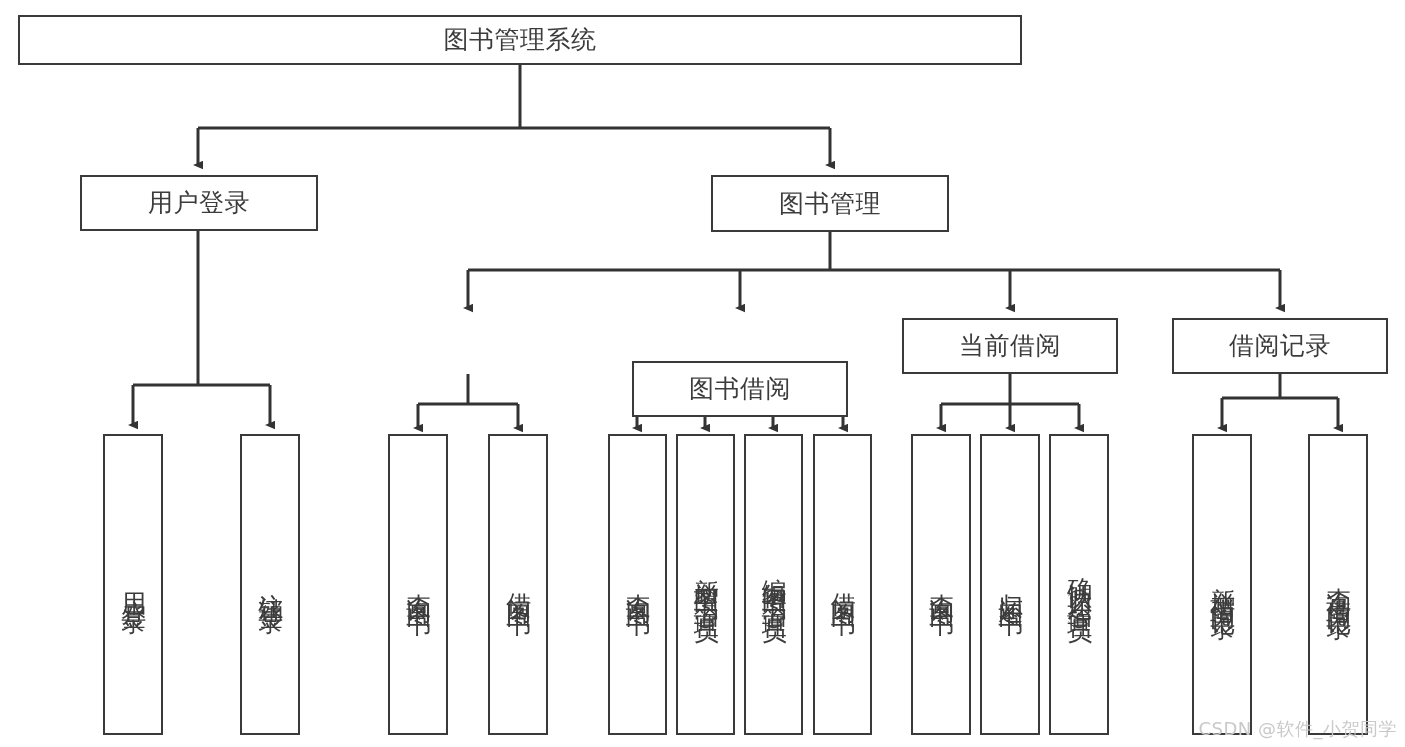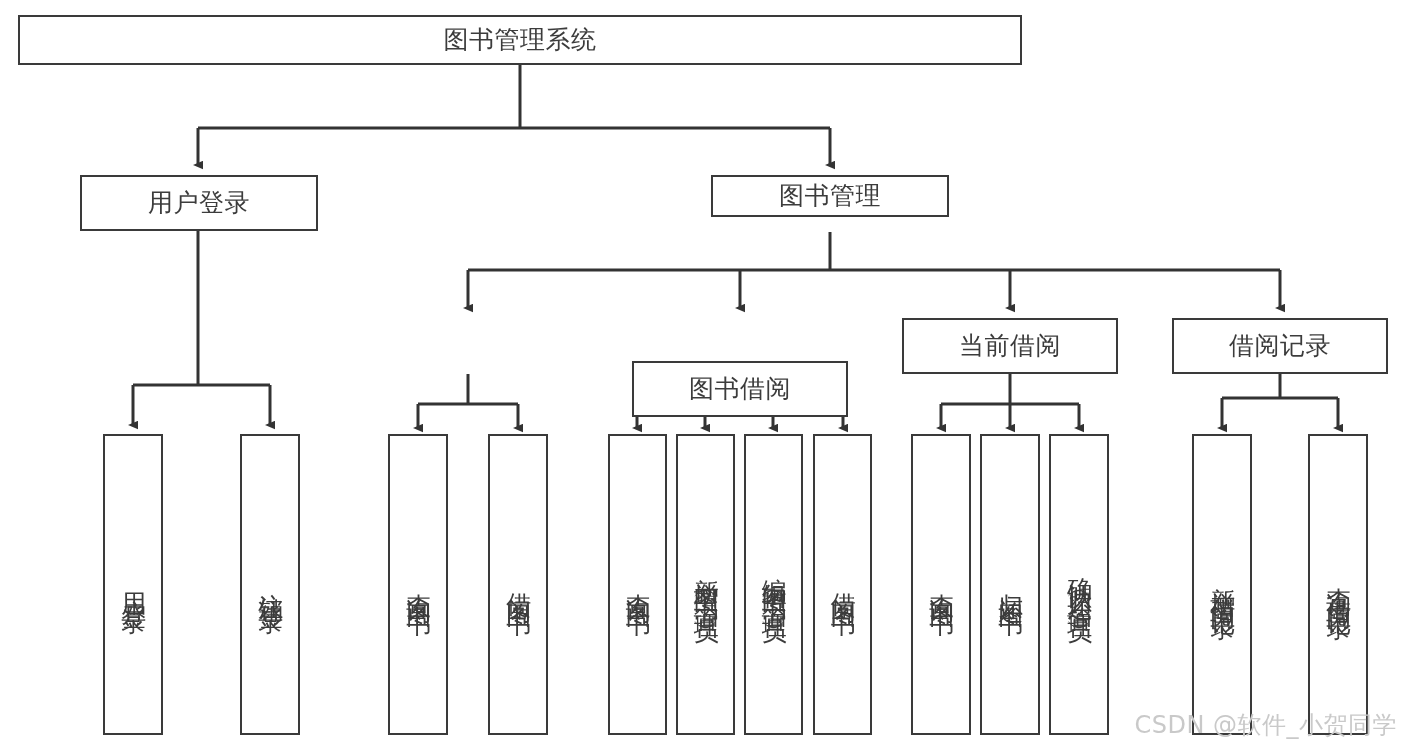--- a/index.html
+++ b/index.html
@@ -62,21 +62,21 @@
     writing-mode: vertical-rl;
     text-orientation: upright;
     line-height: 1.05;
     letter-spacing: 6px;
     max-height: 100%;
   }
   #watermark {
     position: absolute;
     right: 8px;
     bottom: 6px;
-    font-size: 24px;
+    font-size: 18px;
     color: #c9c9c9;
     letter-spacing: 0.5px;
     white-space: nowrap;
     font-family: "DejaVu Sans", "Liberation Sans", sans-serif;
     margin-top: 30px;
   }
 </style>
 </head>
 <body>
 
@@ -135,21 +135,21 @@
   </svg>
 
   <div class="node horiz root" style="left:18px; top:15px; width:1004px; height:50px;">
     <span class="label">图书管理系统</span>
   </div>
 
   <div class="node horiz" style="left:80px; top:175px; width:238px; height:56px;">
     <span class="label">用户登录</span>
   </div>
 
-  <div class="node horiz" style="left:711px; top:175px; width:238px; height:42px;">
+  <div class="node horiz" style="left:711px; top:175px; width:238px; height:57px;">
     <span class="label">图书管理</span>
   </div>
 
 
   <div class="node horiz" style="left:632px; top:318px; width:216px; height:56px;margin-top:43px;">
     <span class="label">图书借阅</span>
   </div>
 
   <div class="node horiz" style="left:902px; top:318px; width:216px; height:56px;">
     <span class="label">当前借阅</span>

